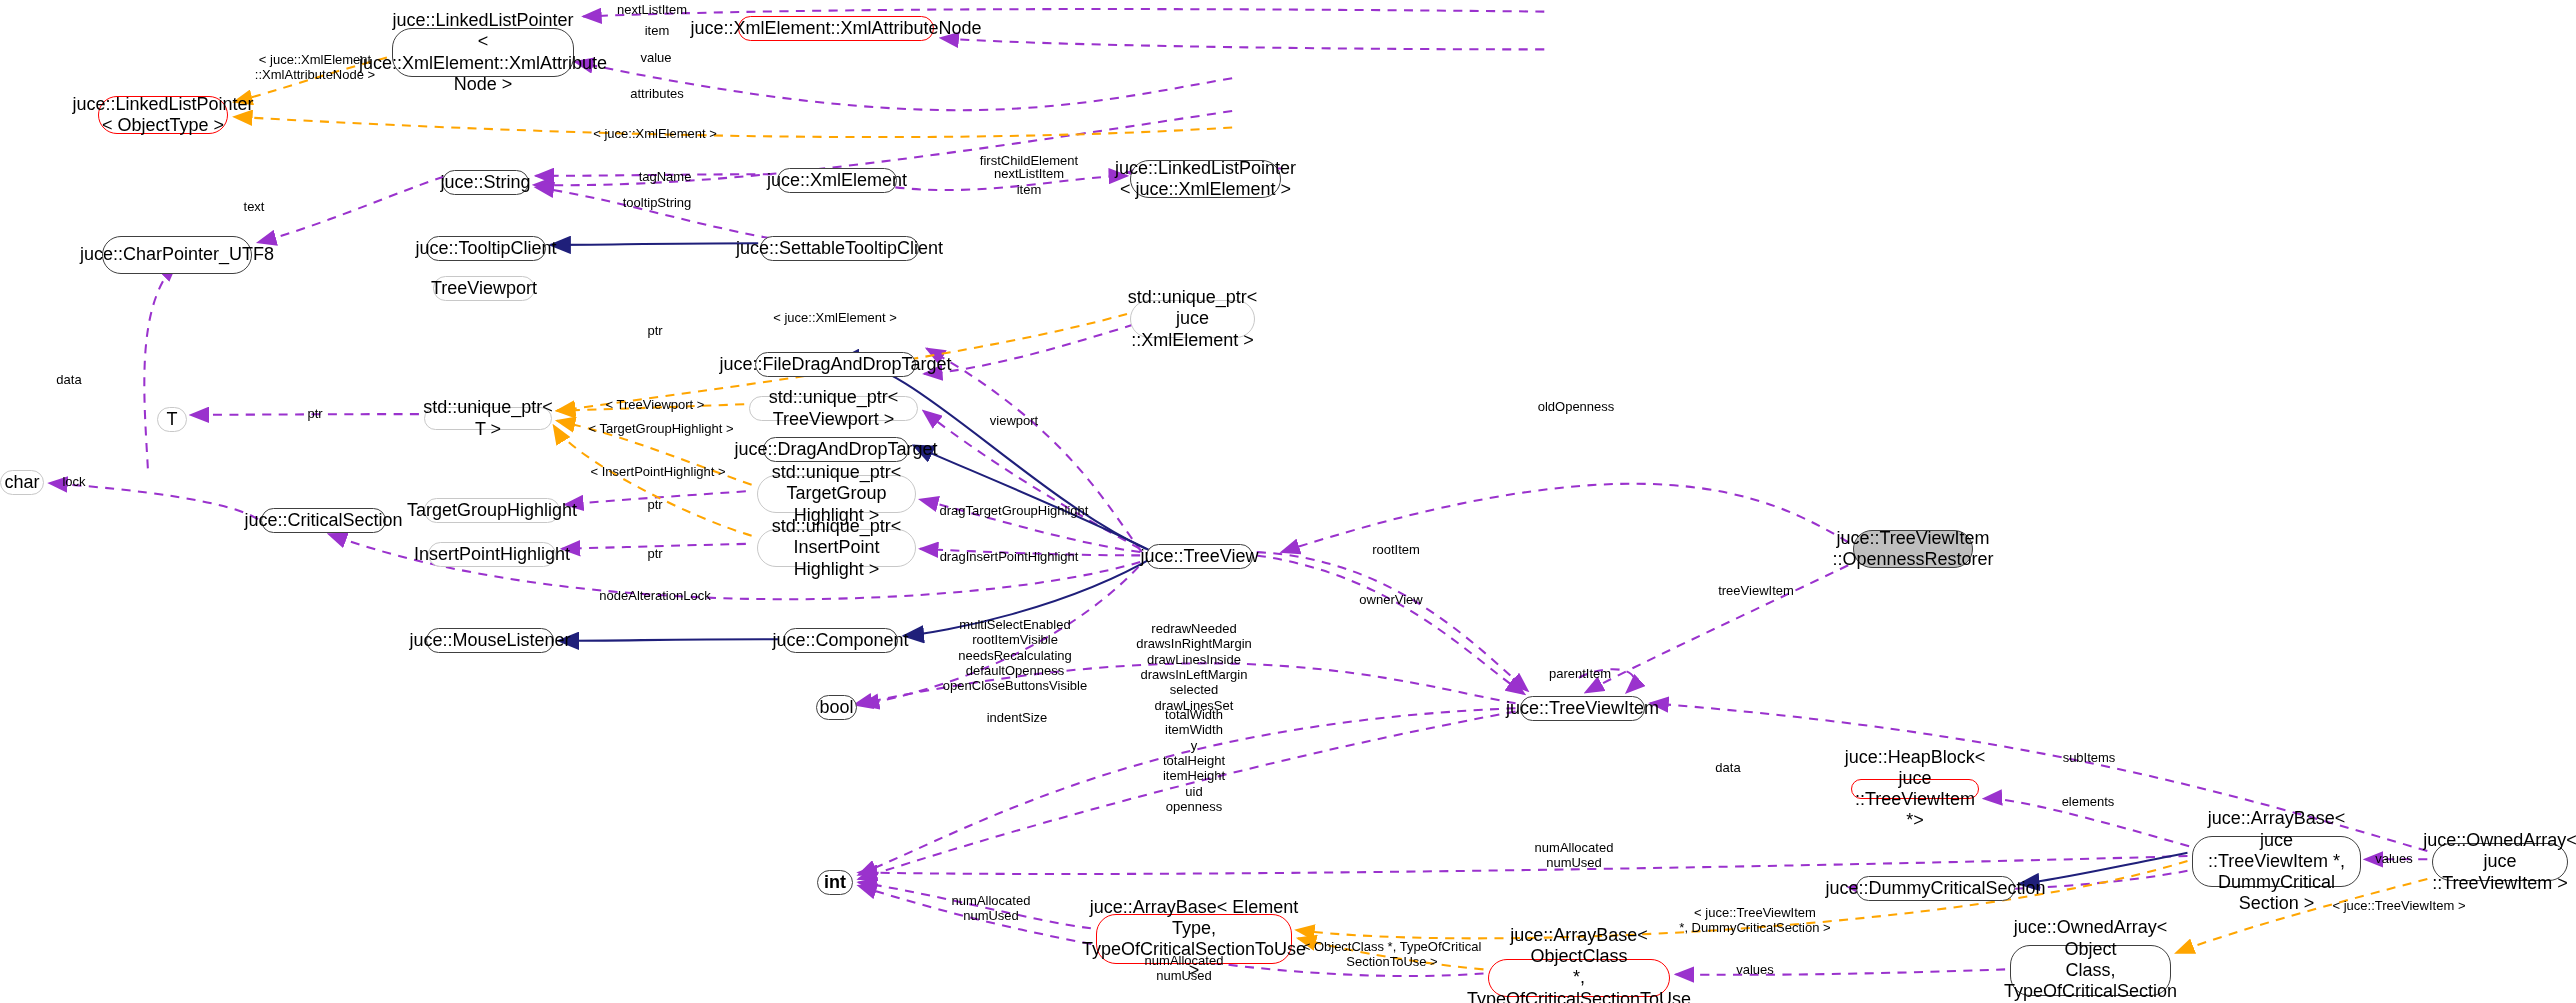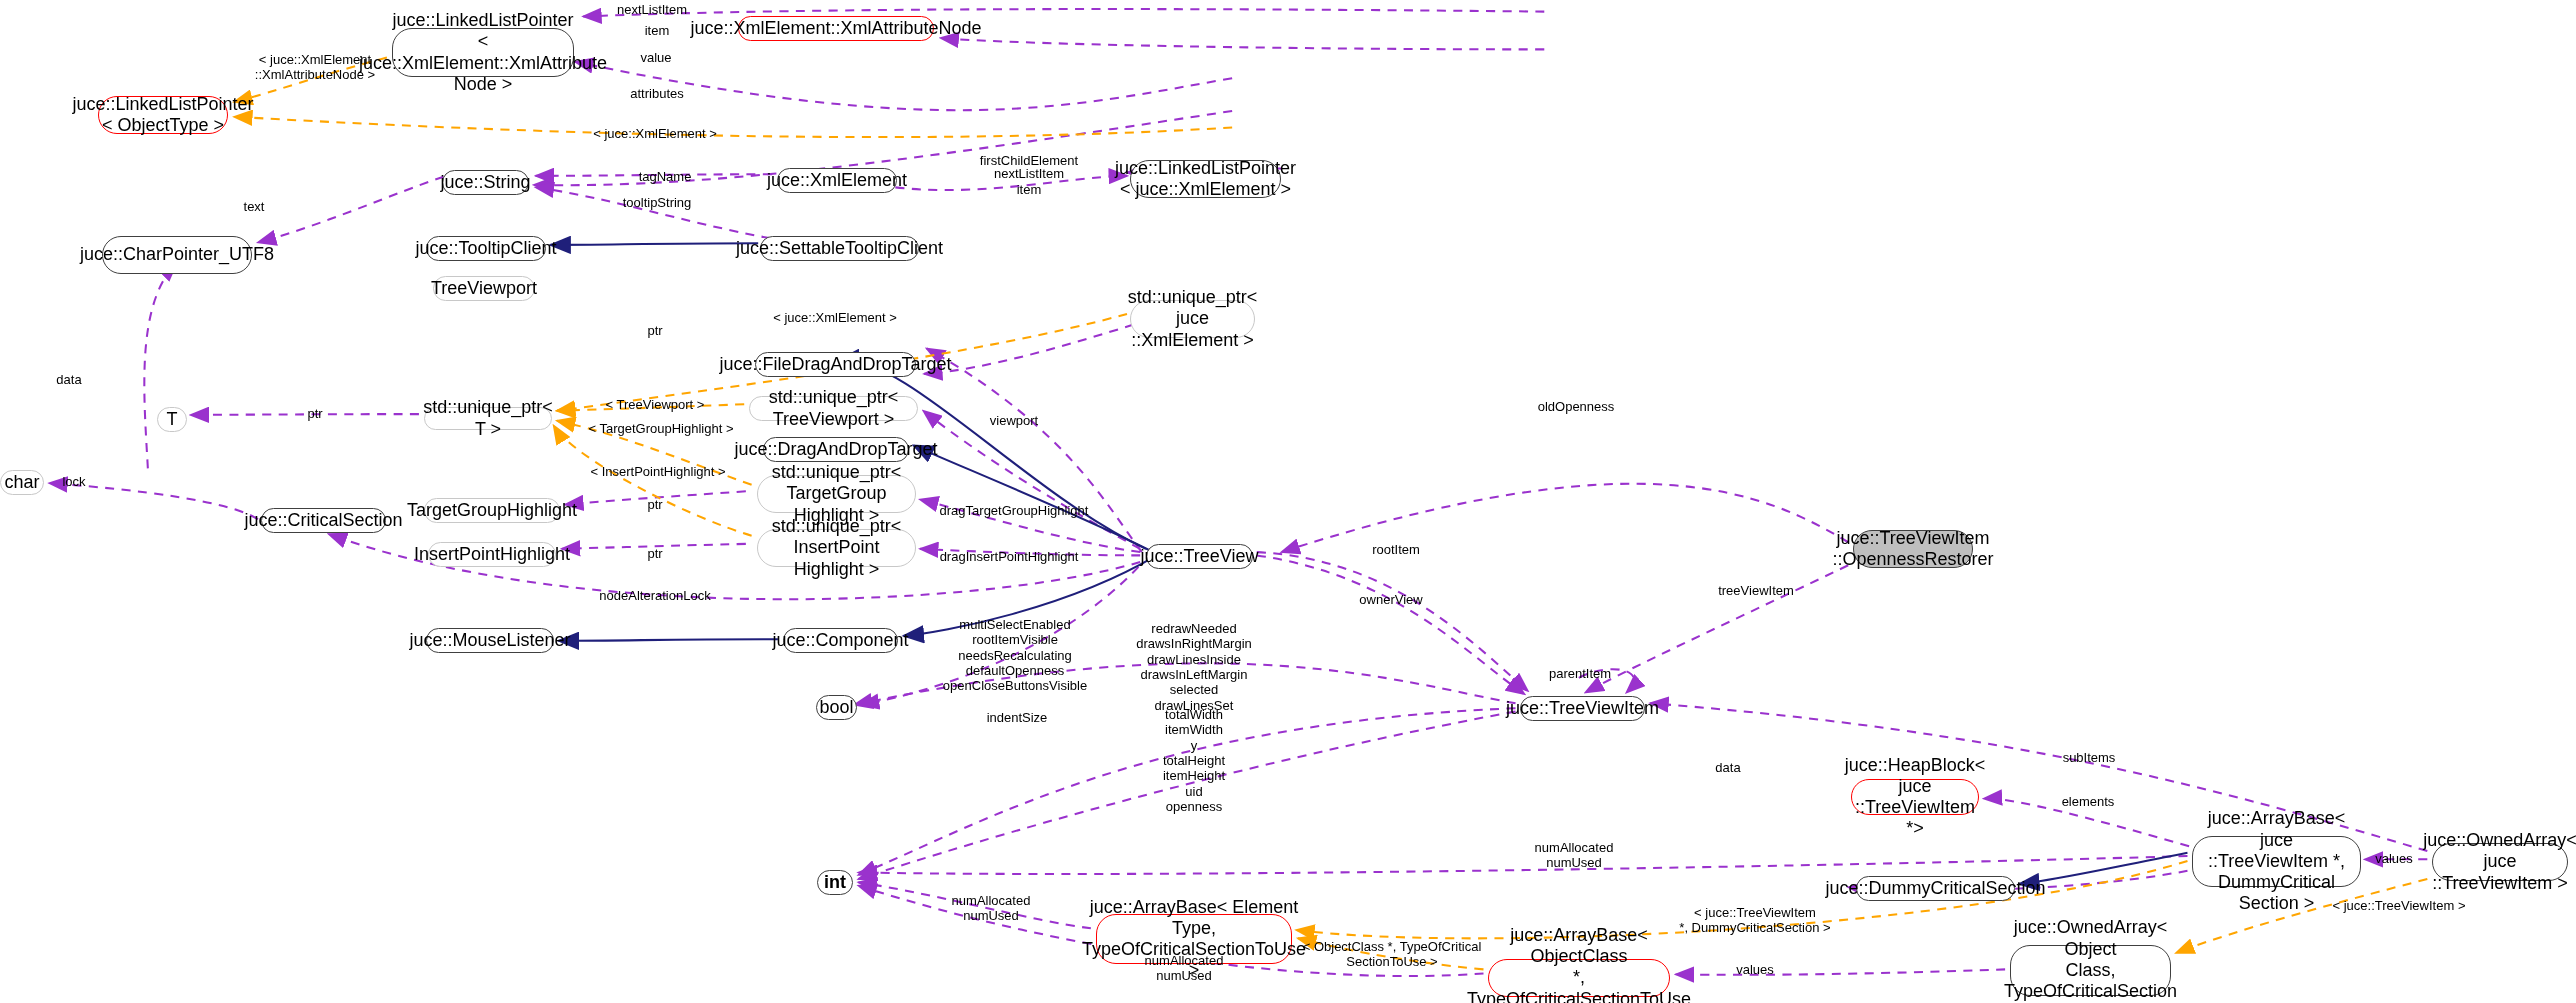--- a/index.html
+++ b/index.html
@@ -164,21 +164,21 @@
   <div class="node b-gray" style="left:428px;top:542px;width:128px;height:25px;">InsertPointHighlight</div>
   <div class="node b-gray" style="left:757px;top:529px;width:159px;height:38px;">std::unique_ptr&lt; InsertPoint
 Highlight &gt;</div>
   <div class="node b-solid" style="left:1146px;top:544px;width:107px;height:25px;">juce::TreeView</div>
   <div class="node b-solid" style="left:426px;top:628px;width:128px;height:25px;">juce::MouseListener</div>
   <div class="node b-solid" style="left:783px;top:628px;width:115px;height:25px;">juce::Component</div>
   <div class="node b-solid" style="left:816px;top:695px;width:41px;height:25px;">bool</div>
   <div class="node b-solid" style="left:1520px;top:696px;width:125px;height:25px;">juce::TreeViewItem</div>
   <div class="node b-sel" style="left:1853px;top:530px;width:120px;height:38px;">juce::TreeViewItem
 ::OpennessRestorer</div>
-  <div class="node b-red" style="left:1851px;top:779px;width:128px;height:36px;">juce::HeapBlock&lt; juce
+  <div class="node b-red" style="left:1851px;top:779px;width:128px;height:20px;">juce::HeapBlock&lt; juce
 ::TreeViewItem *&gt;</div>
   <div class="node b-solid" style="left:817px;top:870px;width:36px;height:25px;font-weight:bold;">int</div>
   <div class="node b-solid" style="left:2192px;top:836px;width:169px;height:51px;">juce::ArrayBase&lt; juce
 ::TreeViewItem *, DummyCritical
 Section &gt;</div>
   <div class="node b-solid" style="left:1856px;top:876px;width:159px;height:25px;">juce::DummyCriticalSection</div>
   <div class="node b-solid" style="left:2432px;top:843px;width:136px;height:38px;">juce::OwnedArray&lt; juce
 ::TreeViewItem &gt;</div>
   <div class="node b-red" style="left:1096px;top:914px;width:196px;height:50px;">juce::ArrayBase&lt; Element
 Type, TypeOfCriticalSectionToUse &gt;</div>

